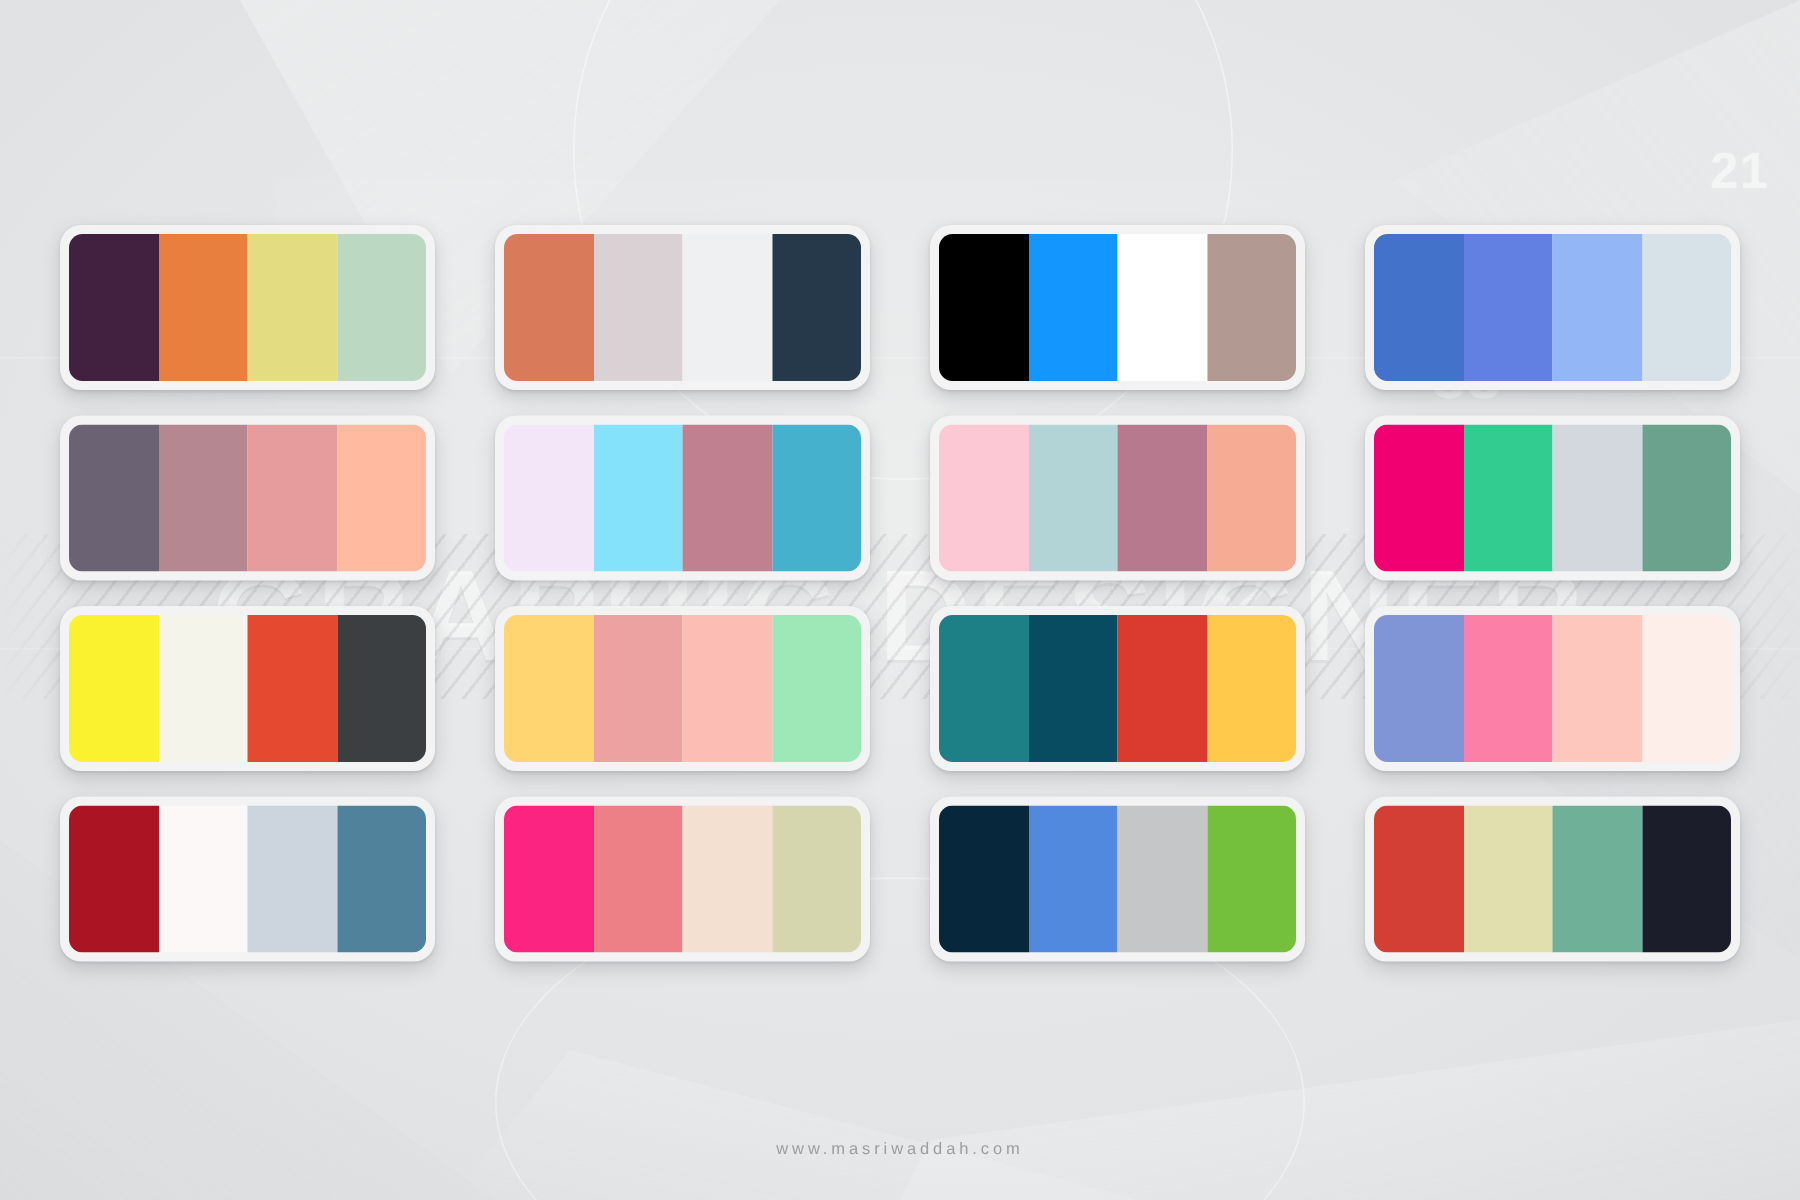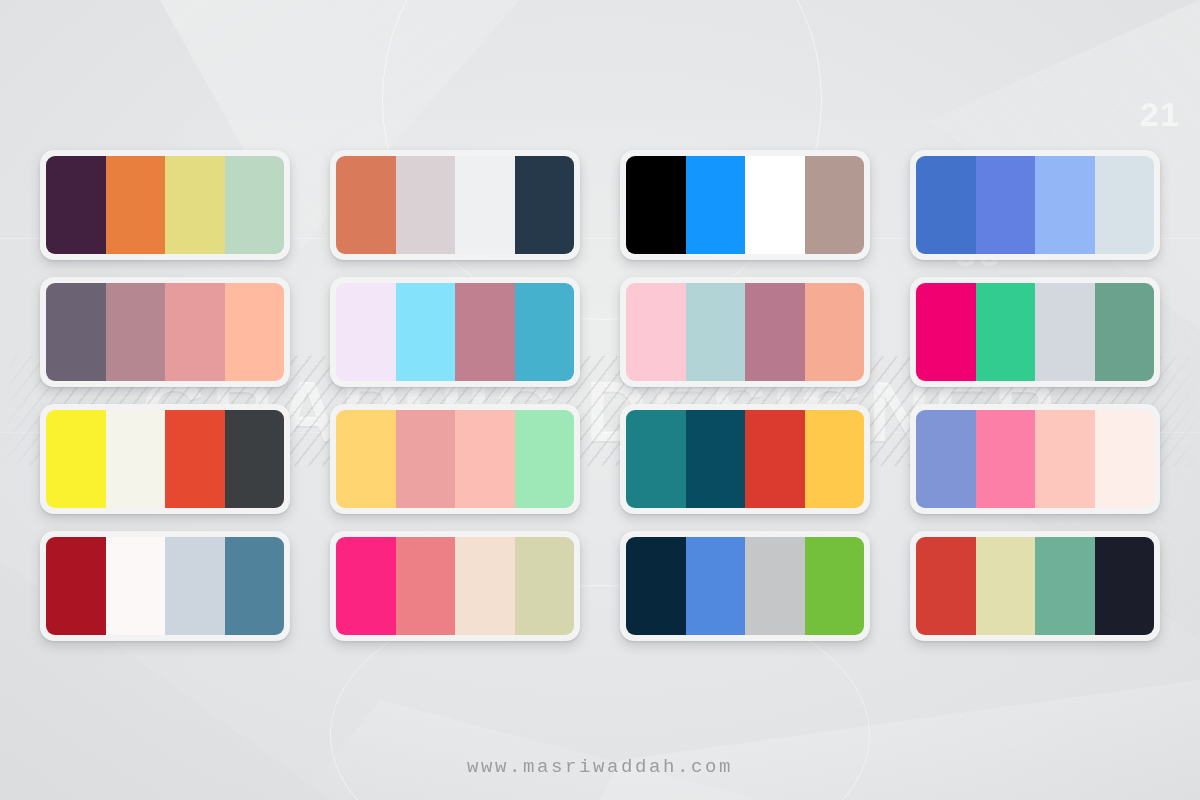--- a/index.html
+++ b/index.html
@@ -136,22 +136,22 @@
 
   
   #footer {
     position: absolute;
     left: 0;
     right: 0;
     top: 756px;
     text-align: center;
   }
   #footer-url {
-    font-family: Liberation Mono, monospace;
-    font-size: 19px;
+    font-family: Liberation Sans, sans-serif;
+    font-size: 11px;
     letter-spacing: 2.6px;
     color: #9b9da1;
   }
 </style>
 </head>
 <body>
 
 <div id="bg-base"></div>
 
 <svg id="bg-facets" viewBox="0 0 1200 800" preserveAspectRatio="none">

